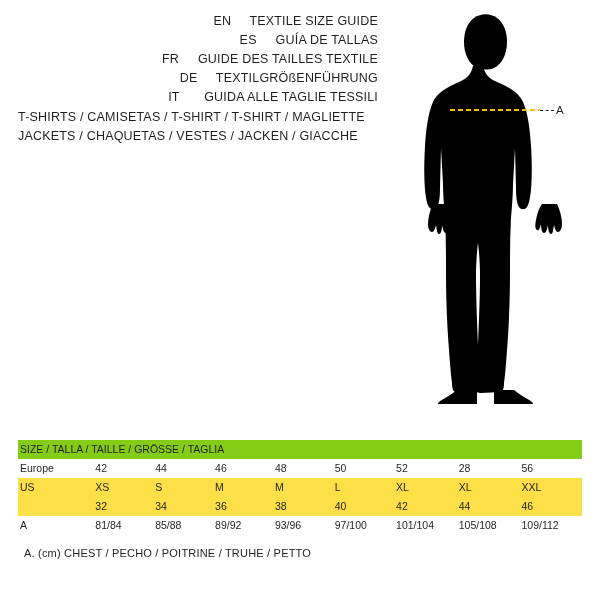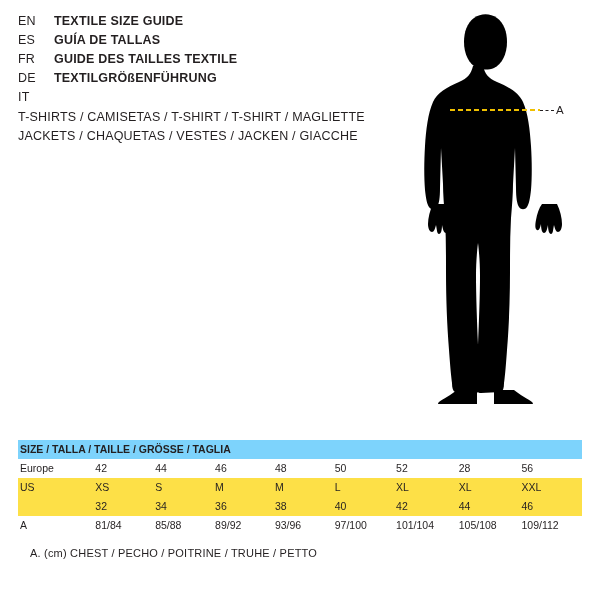--- a/index.html
+++ b/index.html
@@ -26,29 +26,29 @@
     left: 18px;
     top: 14px;
     width: 360px;
   }
   .lang-row {
     display: flex;
     align-items: baseline;
     height: 19px;
     font-size: 12.5px;
     letter-spacing: 0.2px;
+    justify-content: flex-end;
   }
   .lang-code {
     width: 36px;
     flex: 0 0 36px;
     font-size: 12.5px;
   }
   .lang-text {
     white-space: nowrap;
-    font-weight: bold;
   }
 
   
   .cat-block {
     position: absolute;
     left: 18px;
     top: 110px;
   }
   .cat-line {
     font-size: 12.5px;
@@ -115,28 +115,27 @@
   .size-table td.label {
     width: 86px;
     padding-left: 2px;
   }
   .size-table td.val {
     width: 68px;
     text-align: left;
     padding-left: 2px;
   }
   .size-table tr.header td {
-    background: #7dd3fc;
-    font-weight: bold;
+    background: #84cc16;
   }
 
   
   .footnote {
     position: absolute;
-    left: 30px;
+    left: 24px;
     top: 547px;
     font-size: 11px;
     letter-spacing: 0.2px;
     white-space: nowrap;
   }
 </style>
 </head>
 <body>
 
 <div class="page">
@@ -153,20 +152,21 @@
     <div class="lang-row">
       <div class="lang-code">FR</div>
       <div class="lang-text">GUIDE DES TAILLES TEXTILE</div>
     </div>
     <div class="lang-row">
       <div class="lang-code">DE</div>
       <div class="lang-text">TEXTILGRÖßENFÜHRUNG</div>
     </div>
     <div class="lang-row">
       <div class="lang-code">IT</div>
+      <div class="lang-text">GUIDA ALLE TAGLIE TESSILI</div>
     </div>
   </div>
 
   <div class="cat-block">
     <div class="cat-line">T-SHIRTS / CAMISETAS / T-SHIRT / T-SHIRT / MAGLIETTE</div>
     <div class="cat-line">JACKETS / CHAQUETAS / VESTES / JACKEN / GIACCHE</div>
   </div>
 
   <div class="figure-wrap">
     <svg width="190" height="390" viewBox="0 0 190 390" xmlns="http://www.w3.org/2000/svg">

